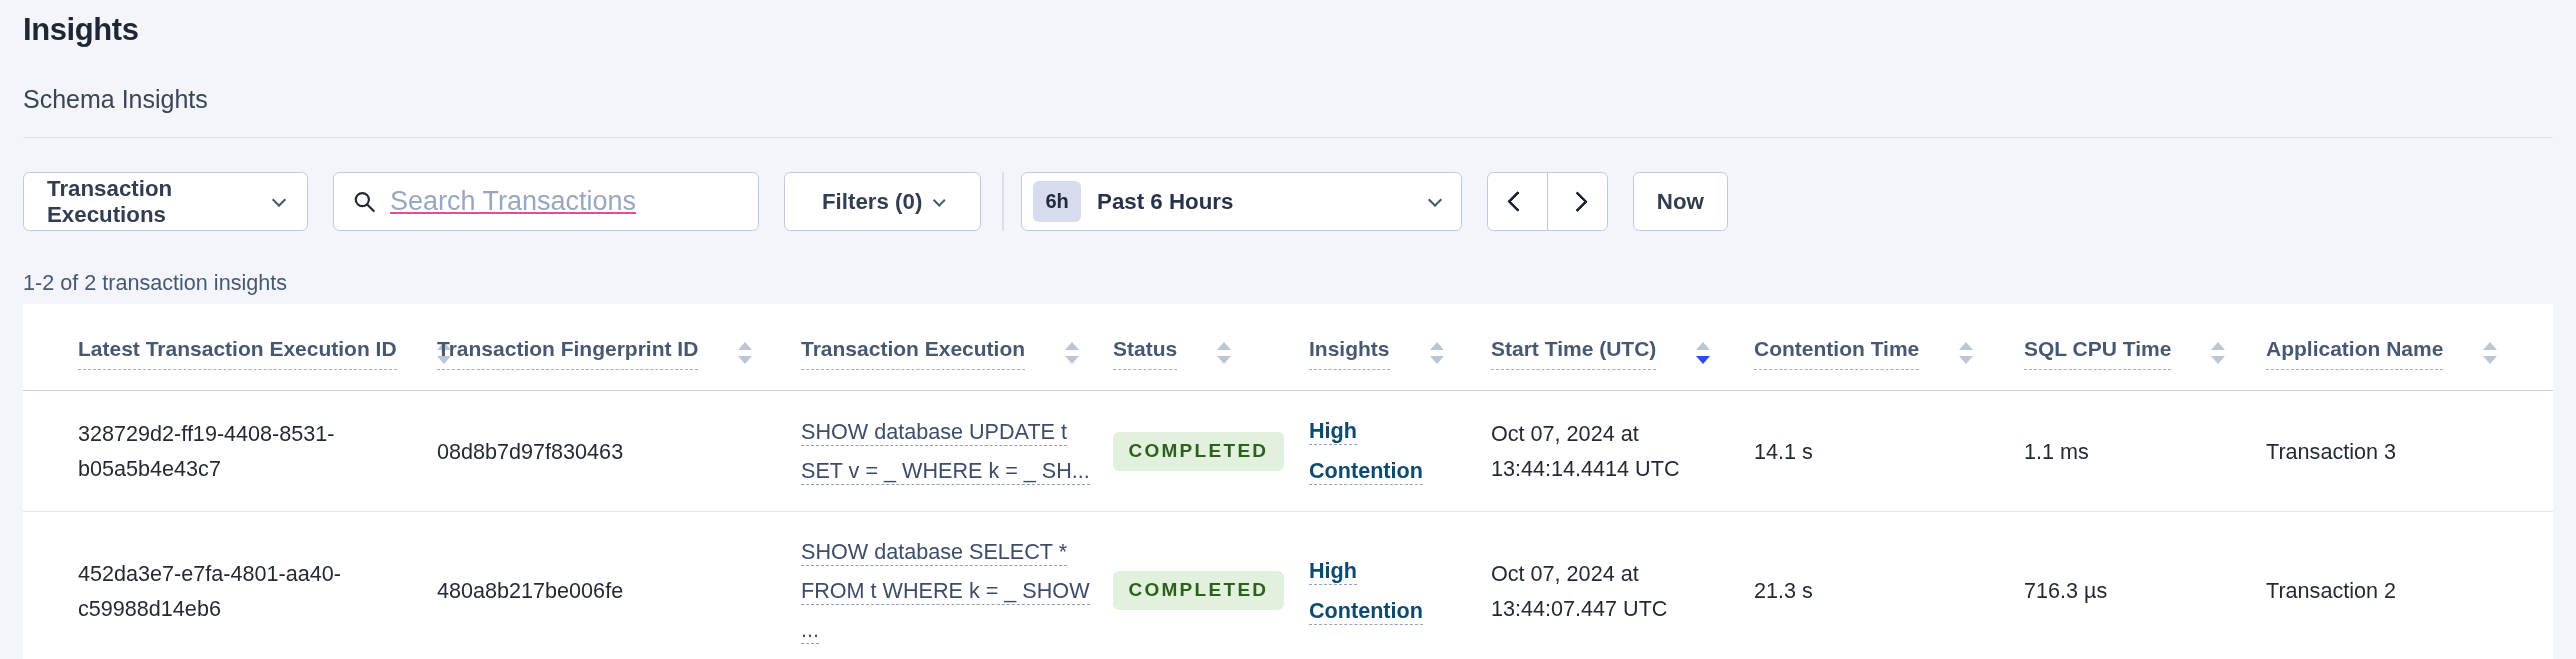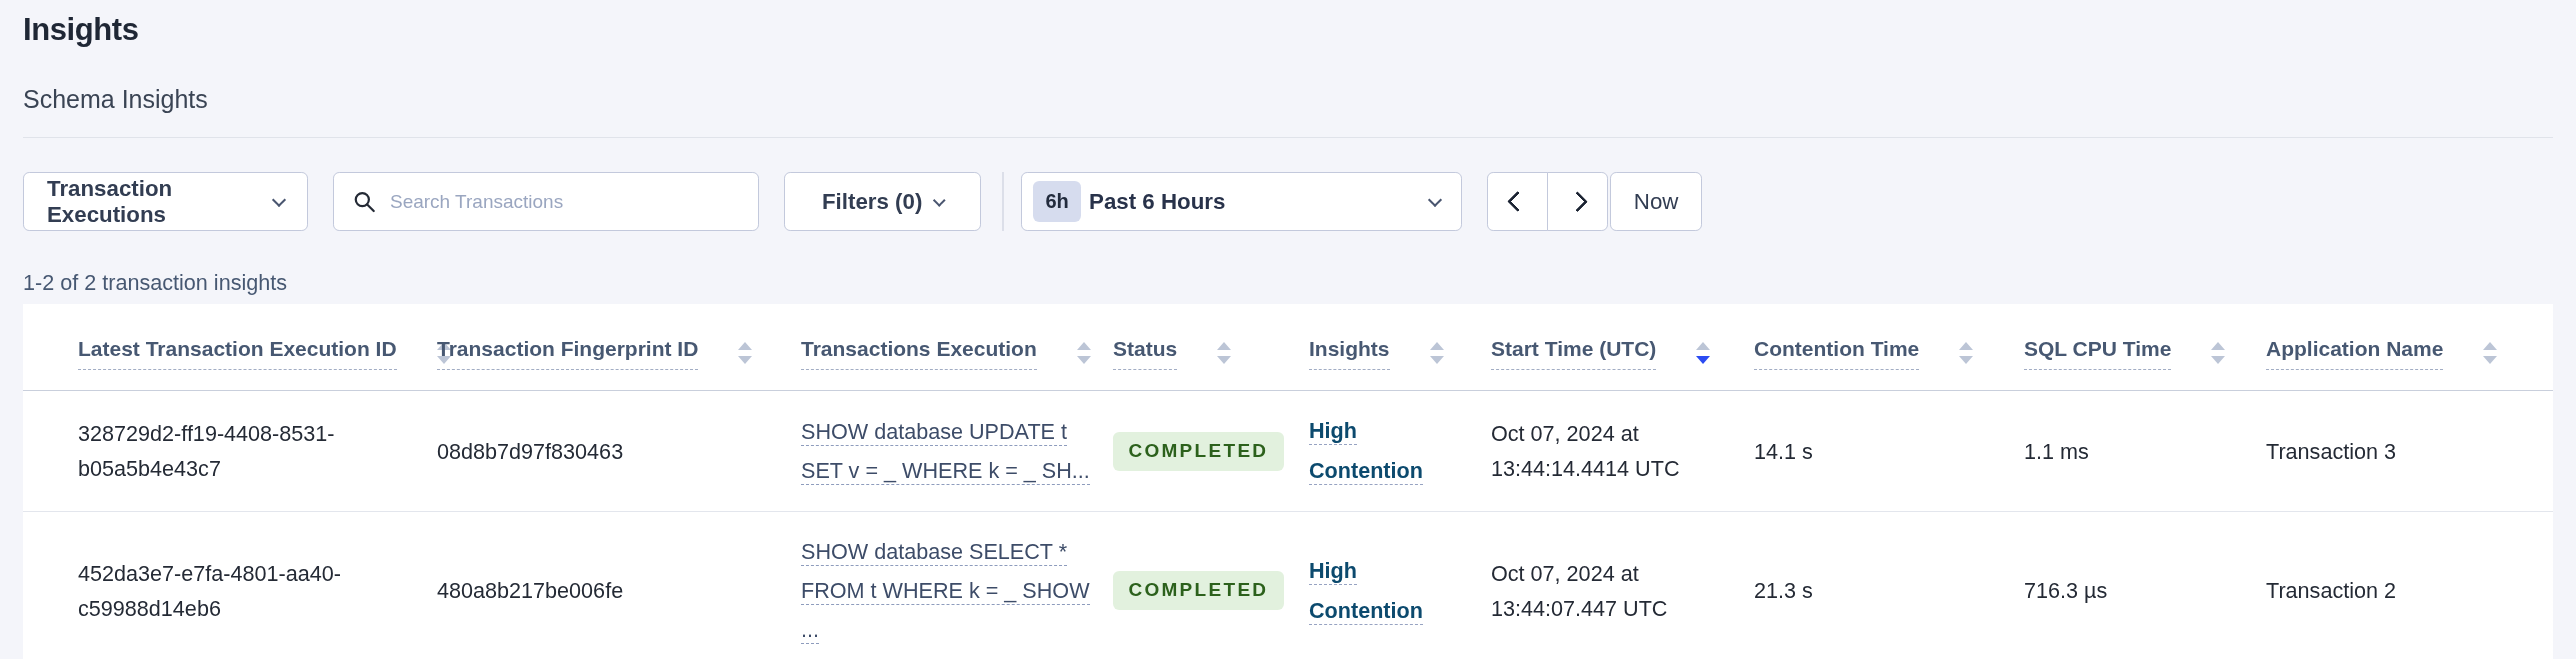--- a/index.html
+++ b/index.html
@@ -42,47 +42,47 @@
   }
   .chev {
     width: 10px; height: 10px;
     border-right: 2.3px solid #4a5670; border-bottom: 2.3px solid #4a5670;
     transform: rotate(45deg) translate(-1.5px,-1.5px);
     display: inline-block; flex: none;
   }
   .select-btn { width: 285px; padding: 0 23px; justify-content: space-between; font-weight: 700; color: #323d52; }
   .searchbox { width: 426px; margin-left: 25px; padding: 0 18.5px; gap: 14px; cursor: text; }
   .searchbox input {
-    border: none; outline: none; font-size: 19px; width: 100%;
-    font-family: inherit; color: #ec4899; background: transparent;
+    border: none; outline: none; font-size: 27px; width: 100%;
+    font-family: inherit; color: #ec4899; background: transparent; text-decoration: underline;
   }
   .searchbox input::placeholder { color: #9aa6c0; }
   .filters-btn { margin-left: 25px; padding: 0 37px; gap: 12.3px; font-weight: 700; color: #323d52; }
   .v-divider { width: 1.5px; height: 59px; background: #dcdfe9; margin-left: 21px; }
-  .timepicker { margin-left: 17.7px; width: 441px; padding: 0 21.6px 0 10.8px; gap: 8px; }
+  .timepicker { margin-left: 17.7px; width: 441px; padding: 0 21.6px 0 10.8px; gap: 16px; }
   .time-badge {
     background: #d6dcee; color: #222b3d; font-weight: 700; font-size: 20px;
     border-radius: 6.2px; padding: 9.2px 12.3px; flex: none;
   }
   .time-label { flex: 1; font-weight: 700; color: #28324a; }
   .pager { display: flex; margin-left: 25px; }
   .pager .pg { width: 61px; justify-content: center; }
   .pg-prev { border-radius: 6.2px 0 0 6.2px; }
   .pg-next { border-radius: 0 6.2px 6.2px 0; margin-left: -1.5px; }
   .chev-left {
     width: 15.4px; height: 15.4px;
     border-left: 3.9px solid #1c2433; border-bottom: 3.9px solid #1c2433;
     transform: rotate(45deg); border-radius: 1.5px;
   }
   .chev-right {
     width: 15.4px; height: 15.4px;
     border-right: 3.9px solid #1c2433; border-bottom: 3.9px solid #1c2433;
     transform: rotate(-45deg); border-radius: 1.5px;
   }
-  .now-btn { margin-left: 2px; padding: 0 23px; font-weight: 400; color: #323d52; }
+  .now-btn { margin-left: 25px; padding: 0 23px; font-weight: 700; color: #323d52; }
 
   
   .summary { margin-top: 39px; font-size: 21.6px; color: #475872; }
 
   
   .card { margin-top: 7.7px; background: #fff; border-bottom: 2.3px solid #d5dae6; }
   table { width: 100%; border-collapse: collapse; table-layout: fixed; }
   th {
     text-align: left; vertical-align: top; white-space: nowrap;
     padding: 32px 15.4px 20px 0; border-bottom: 1.5px solid #c9cfdc; cursor: pointer;
@@ -205,21 +205,21 @@
             <span class="hwrap">
                 <span class="hlbl">Transaction Fingerprint ID</span>
             <span class="sort">
                   <span class="tri-up"></span>
                   <span class="tri-down"></span>
                 </span>
               </span>
           </th>
           <th>
             <span class="hwrap">
-                <span class="hlbl">Transactions Execution</span>
+                <span class="hlbl">Transaction Execution</span>
             <span class="sort">
                   <span class="tri-up"></span>
                   <span class="tri-down"></span>
                 </span>
               </span>
           </th>
           <th>
             <span class="hwrap">
                 <span class="hlbl">Status</span>
             <span class="sort">

